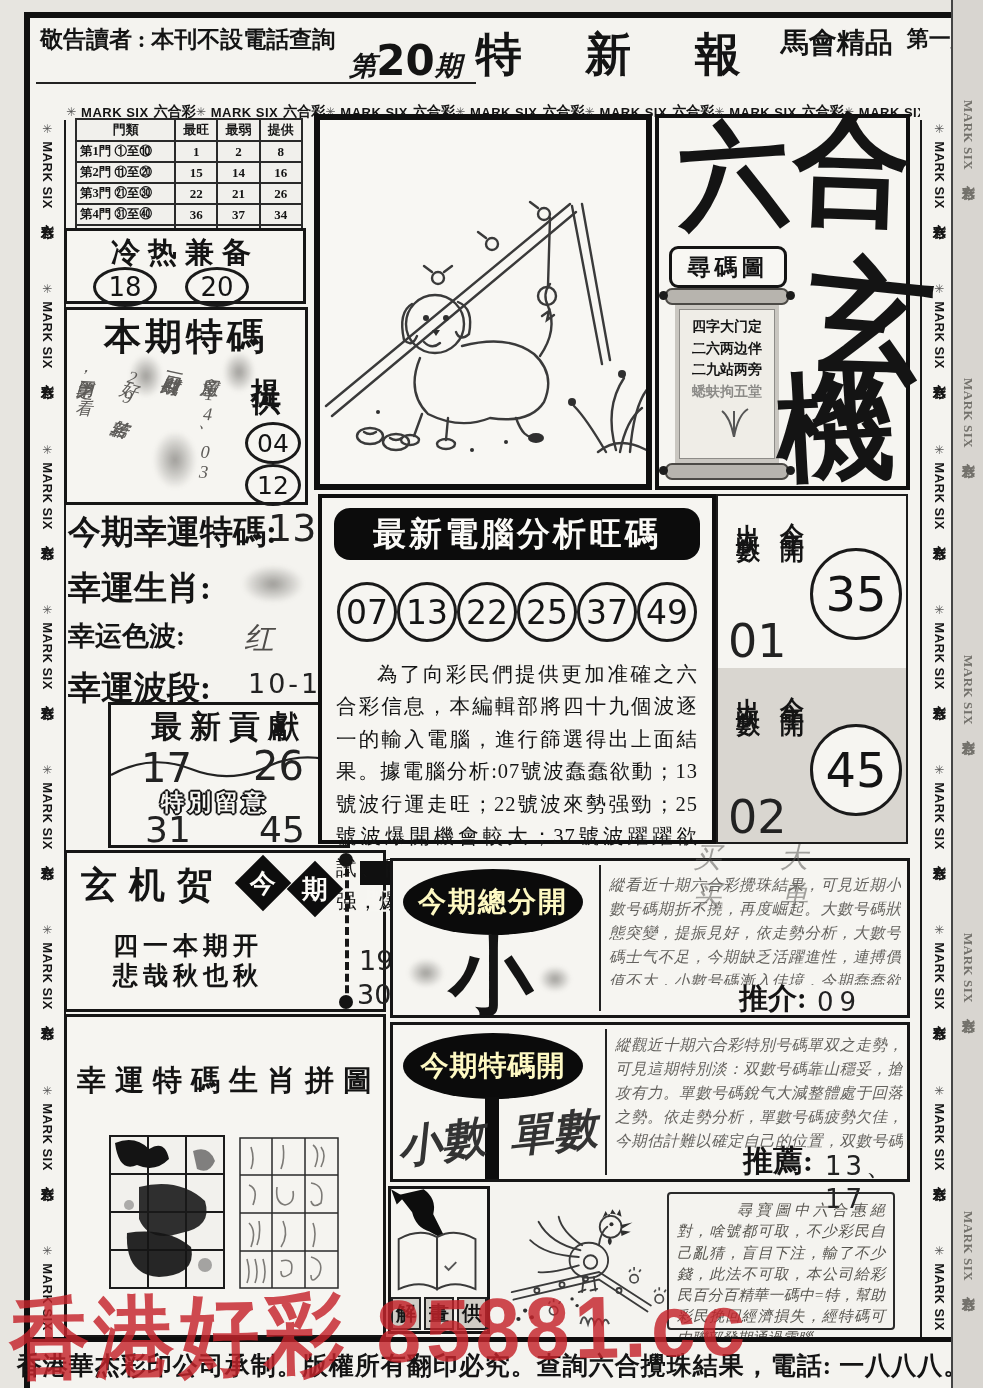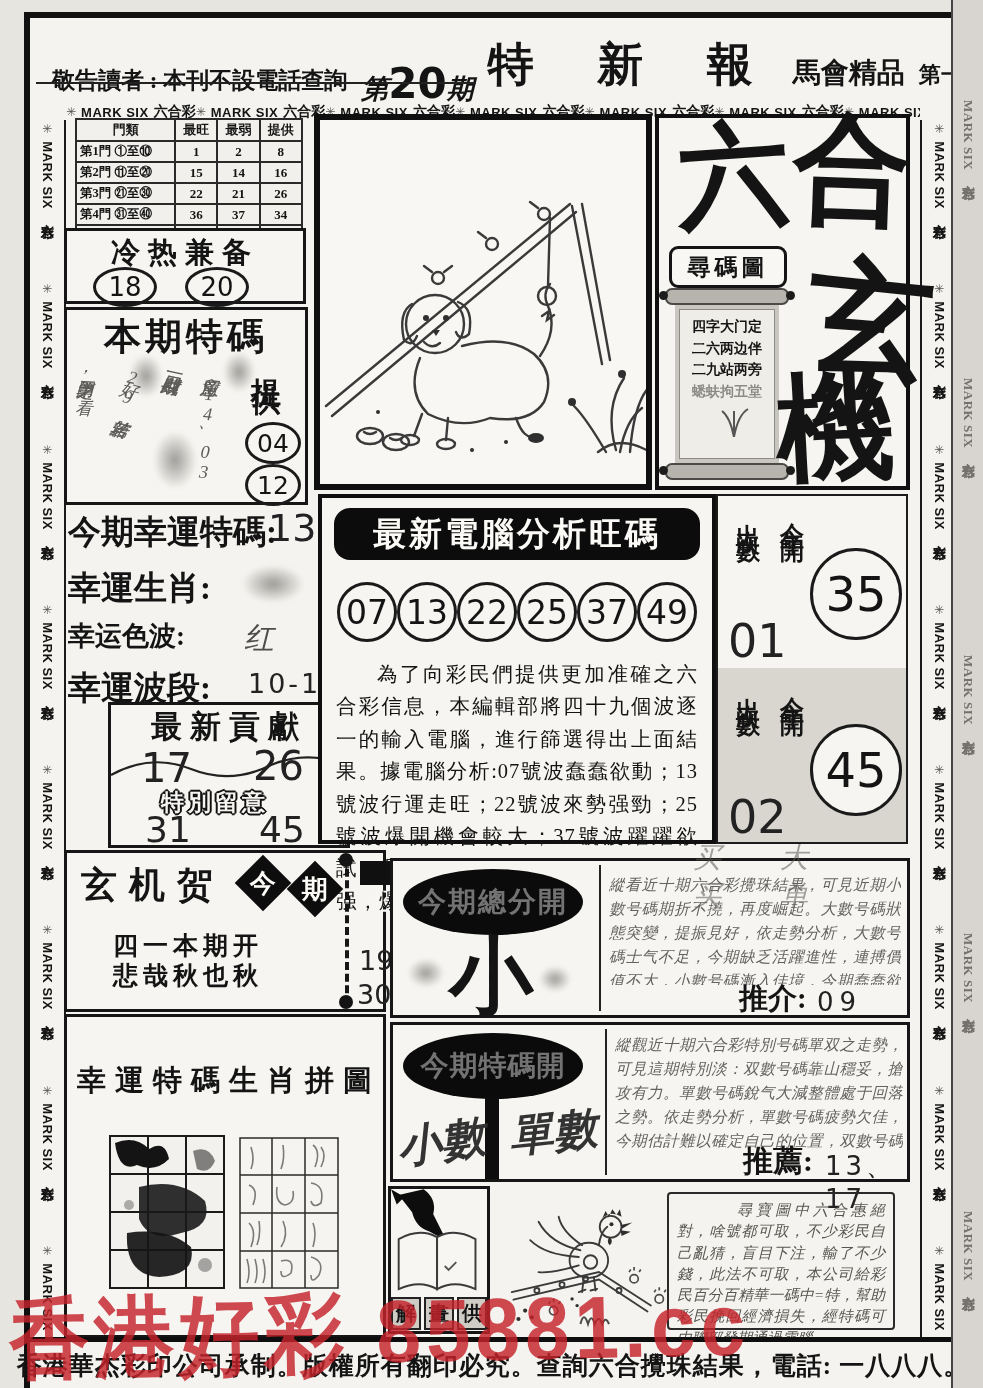--- a/index.html
+++ b/index.html
@@ -2,22 +2,22 @@
 <html><head>
 <meta charset="utf-8">
 <style>
   html,body{margin:0;padding:0;background:#b9b6b1;}
   #page{position:relative;width:983px;height:1388px;background:#e7e5e0;overflow:hidden;
         font-family:"Liberation Serif","DejaVu Serif",serif;color:#141414;}
   .abs{position:absolute;}
   #frame{position:absolute;left:24px;top:12px;width:926px;height:1370px;
          border:6px solid #101010;background:#f4f3ef;}
   
-  #header{position:absolute;left:0;top:0;right:0;height:78px;display:flex;align-items:flex-end;
-          gap:14px;padding:6px 12px 0 10px;box-sizing:border-box;margin-left:12px;}
+  #header{position:absolute;left:0;top:0;right:0;height:78px;display:flex;align-items:flex-start;
+          gap:14px;padding:6px 12px 0 10px;box-sizing:border-box;}
   .notice{font-size:23px;font-weight:bold;white-space:nowrap;}
   .underline{position:absolute;left:6px;top:64px;width:440px;height:2px;background:#222;}
   .issue{font-size:27px;font-weight:bold;white-space:nowrap;position:relative;top:12px;font-style:italic;}
   .issue b{font-size:42px;font-family:"DejaVu Sans",sans-serif;font-weight:600;font-style:normal;}
   .paper-title{font-size:46px;font-weight:bold;letter-spacing:26px;white-space:nowrap;}
   .paper-sub{font-size:28px;font-weight:bold;white-space:nowrap;padding-bottom:4px;}
   .edition{font-size:22px;font-weight:bold;margin-left:auto;white-space:nowrap;padding-bottom:6px;}
   
   #logo-row{position:absolute;left:36px;right:36px;top:82px;height:24px;display:flex;align-items:center;
             justify-content:space-between;font-family:"Liberation Sans","DejaVu Sans",sans-serif;overflow:hidden;}
@@ -39,21 +39,21 @@
   
   .box{border:3px solid #161616;background:#f6f5f1;box-sizing:border-box;}
   .circle{border:3px solid #1a1a1a;border-radius:50%;display:flex;align-items:center;justify-content:center;
           font-family:"DejaVu Sans","Liberation Sans",sans-serif;background:transparent;}
   .thin{font-family:"DejaVu Sans","Liberation Sans",sans-serif;font-weight:400;color:#222;}
   .caltitle{font-weight:900;letter-spacing:8px;}
   .hand{color:#5d5b58;font-style:italic;}
   .vtext{writing-mode:vertical-rl;text-orientation:upright;}
   .smudge{position:absolute;border-radius:50%;filter:blur(2px);
           background:radial-gradient(closest-side,rgba(70,68,64,.5),rgba(70,68,64,0) 72%);}
-  .oval{background:#0b0b0b;color:#737373;border-radius:50%;display:flex;align-items:center;
+  .oval{background:#0b0b0b;color:#fef9c3;border-radius:50%;display:flex;align-items:center;
         justify-content:center;font-weight:bold;}
   .pill{background:#0c0c0c;color:#fbfaf7;border-radius:16px;display:flex;align-items:center;
         justify-content:center;font-weight:900;}
   
   #gate-table{position:absolute;left:45px;top:100px;width:228px;border-collapse:collapse;
               font-size:13px;font-weight:bold;background:#f1f0ec;}
   #gate-table td,#gate-table th{border:2px solid #2a2a2a;padding:1px 3px;text-align:center;white-space:nowrap;}
   #gate-table td.g{text-align:left;font-size:12.5px;}
   
   .label-line{position:absolute;font-weight:bold;font-size:33px;white-space:nowrap;}

